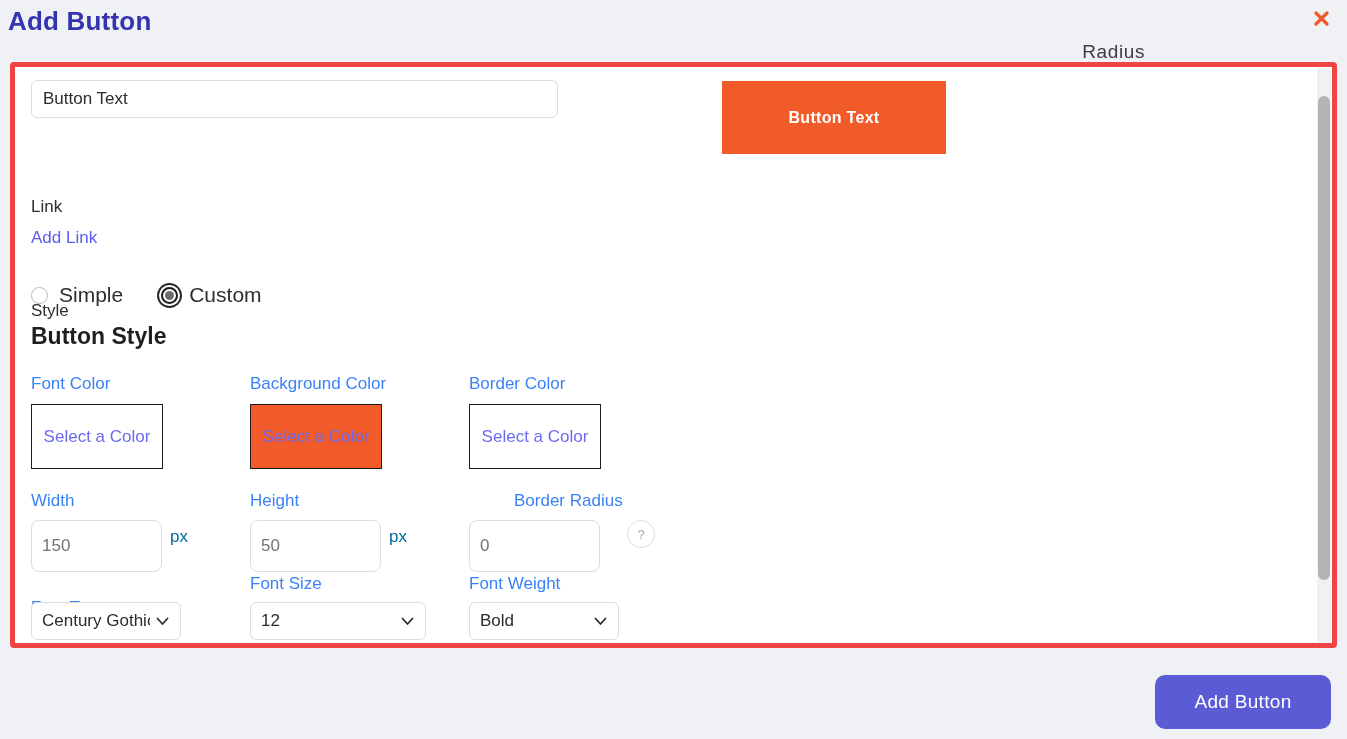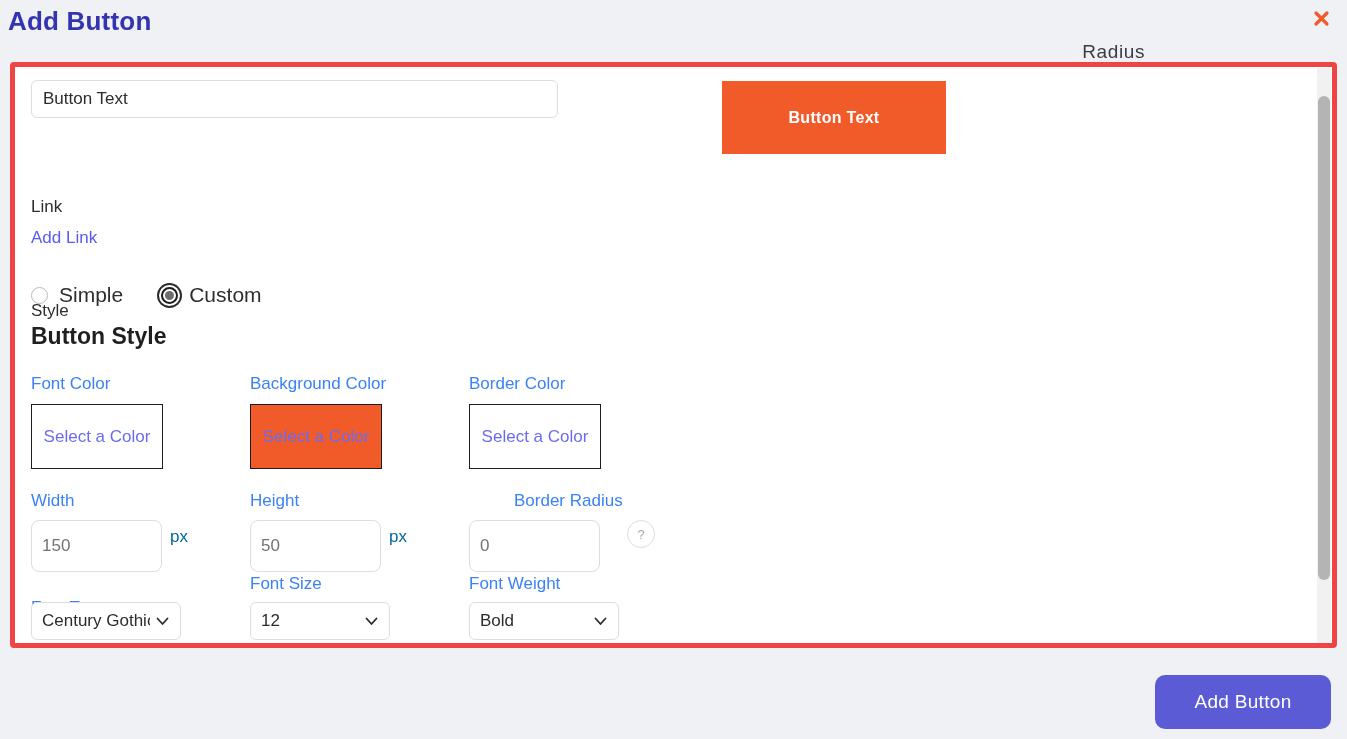--- a/index.html
+++ b/index.html
@@ -393,21 +393,21 @@
     <div class="select-wrap" style="left:16px; top:535px; width:150px;">
       <span class="select-value">Century Gothic</span>
       <span class="chev">
         <svg width="13" height="9" viewBox="0 0 13 9">
             <path d="M1.5 1.5 L6.5 7 L11.5 1.5" stroke="#2c2c2c" stroke-width="1.8" fill="none" stroke-linecap="round" stroke-linejoin="round"></path>
           </svg>
       </span>
     </div>
 
     <div class="field-label" style="left:235px; top:507px;">Font Size</div>
-    <div class="select-wrap" style="left:235px; top:535px; width:140px;">
+    <div class="select-wrap" style="left:235px; top:535px; width:176px;">
       <span class="select-value">12</span>
       <span class="chev">
         <svg width="13" height="9" viewBox="0 0 13 9">
             <path d="M1.5 1.5 L6.5 7 L11.5 1.5" stroke="#2c2c2c" stroke-width="1.8" fill="none" stroke-linecap="round" stroke-linejoin="round"></path>
           </svg>
       </span>
     </div>
 
     <div class="field-label" style="left:454px; top:507px;">Font Weight</div>
     <div class="select-wrap" style="left:454px; top:535px; width:150px;">

